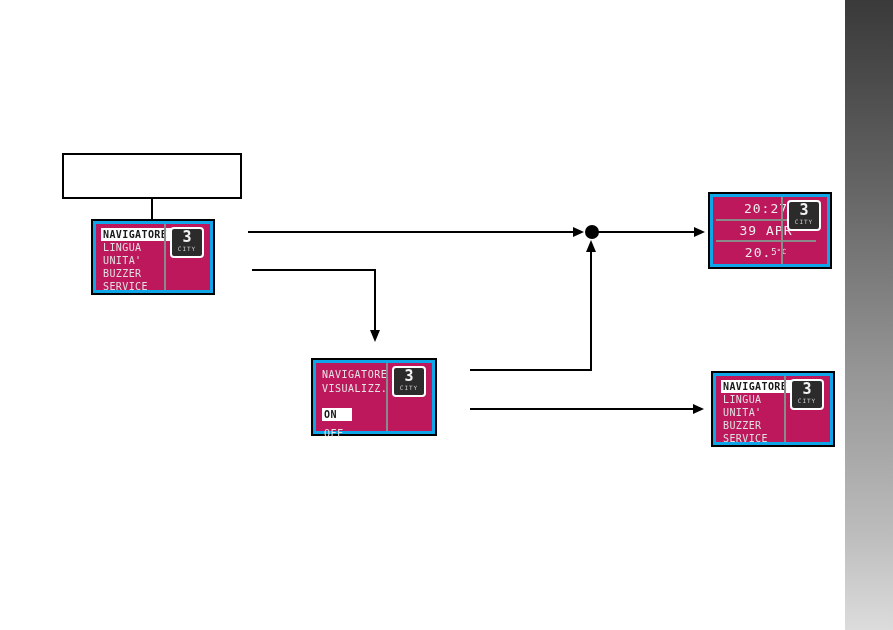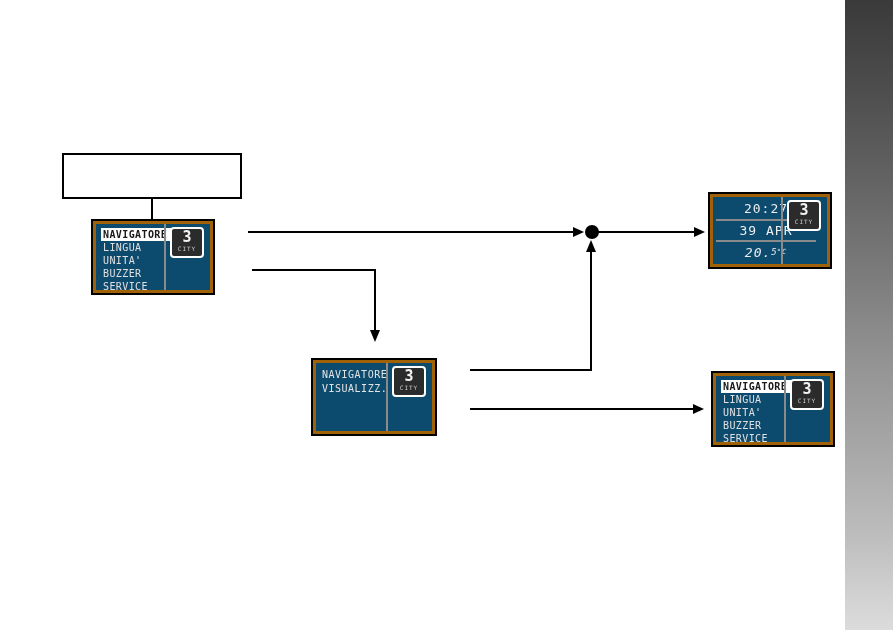--- a/index.html
+++ b/index.html
@@ -84,22 +84,22 @@
   .junction-dot {
     position: absolute;
     width: 14px; height: 14px;
     border-radius: 50%;
     background: #000;
   }
 
   
   .lcd {
     position: absolute;
-    background: #0c4a6e;
-    border: 3px solid #a16207;
+    background: #be185d;
+    border: 3px solid #0ea5e9;
     outline: 2px solid #000000;
     box-sizing: border-box;
     color: #e8e8e8;
     font-family: "DejaVu Sans Mono", monospace;
   }
   .lcd-inner {
     position: relative;
     width: 100%;
     height: 100%;
   }
@@ -173,21 +173,21 @@
     display: flex;
     flex-direction: column;
   }
   .tc-row {
     flex: 1;
     display: flex;
     align-items: center;
     justify-content: center;
     border-bottom: 2px solid #8a8a8a;
   }
-  .tc-row:last-child { border-bottom: none; font-style: italic; }
+  .tc-row:last-child { border-bottom: none; }
   .tc-text {
     font-size: 13px;
     letter-spacing: 1px;
     color: #ededed;
     font-family: "DejaVu Sans Mono", monospace;
   }
   .tc-small {
     font-size: 9px;
     letter-spacing: 0;
   }
@@ -272,20 +272,24 @@
   <div class="hline" style="left:252px; top:269px; width:124px;"></div>
   <div class="vline" style="left:374px; top:269px; height:62px;"></div>
   <div class="arrow-down" style="left:370px; top:330px;"></div>
 
   <div class="lcd" style="left:313px; top:360px; width:122px; height:74px;">
     <div class="lcd-inner">
       <div class="sub-head">
         <div class="sub-head-line">NAVIGATORE</div>
         <div class="sub-head-line">VISUALIZZ.</div>
       </div>
+      <div class="sub-opts">
+        <div><span class="sub-opt selected">ON</span></div>
+        <div><span class="sub-opt">OFF</span></div>
+      </div>
       <div class="gauge-col">
         <div class="gauge-box">
           <span class="gauge-num">3</span>
           <span class="gauge-label">CITY</span>
         </div>
       </div>
     </div>
   </div>
 
   <div class="hline" style="left:470px; top:369px; width:122px;"></div>

